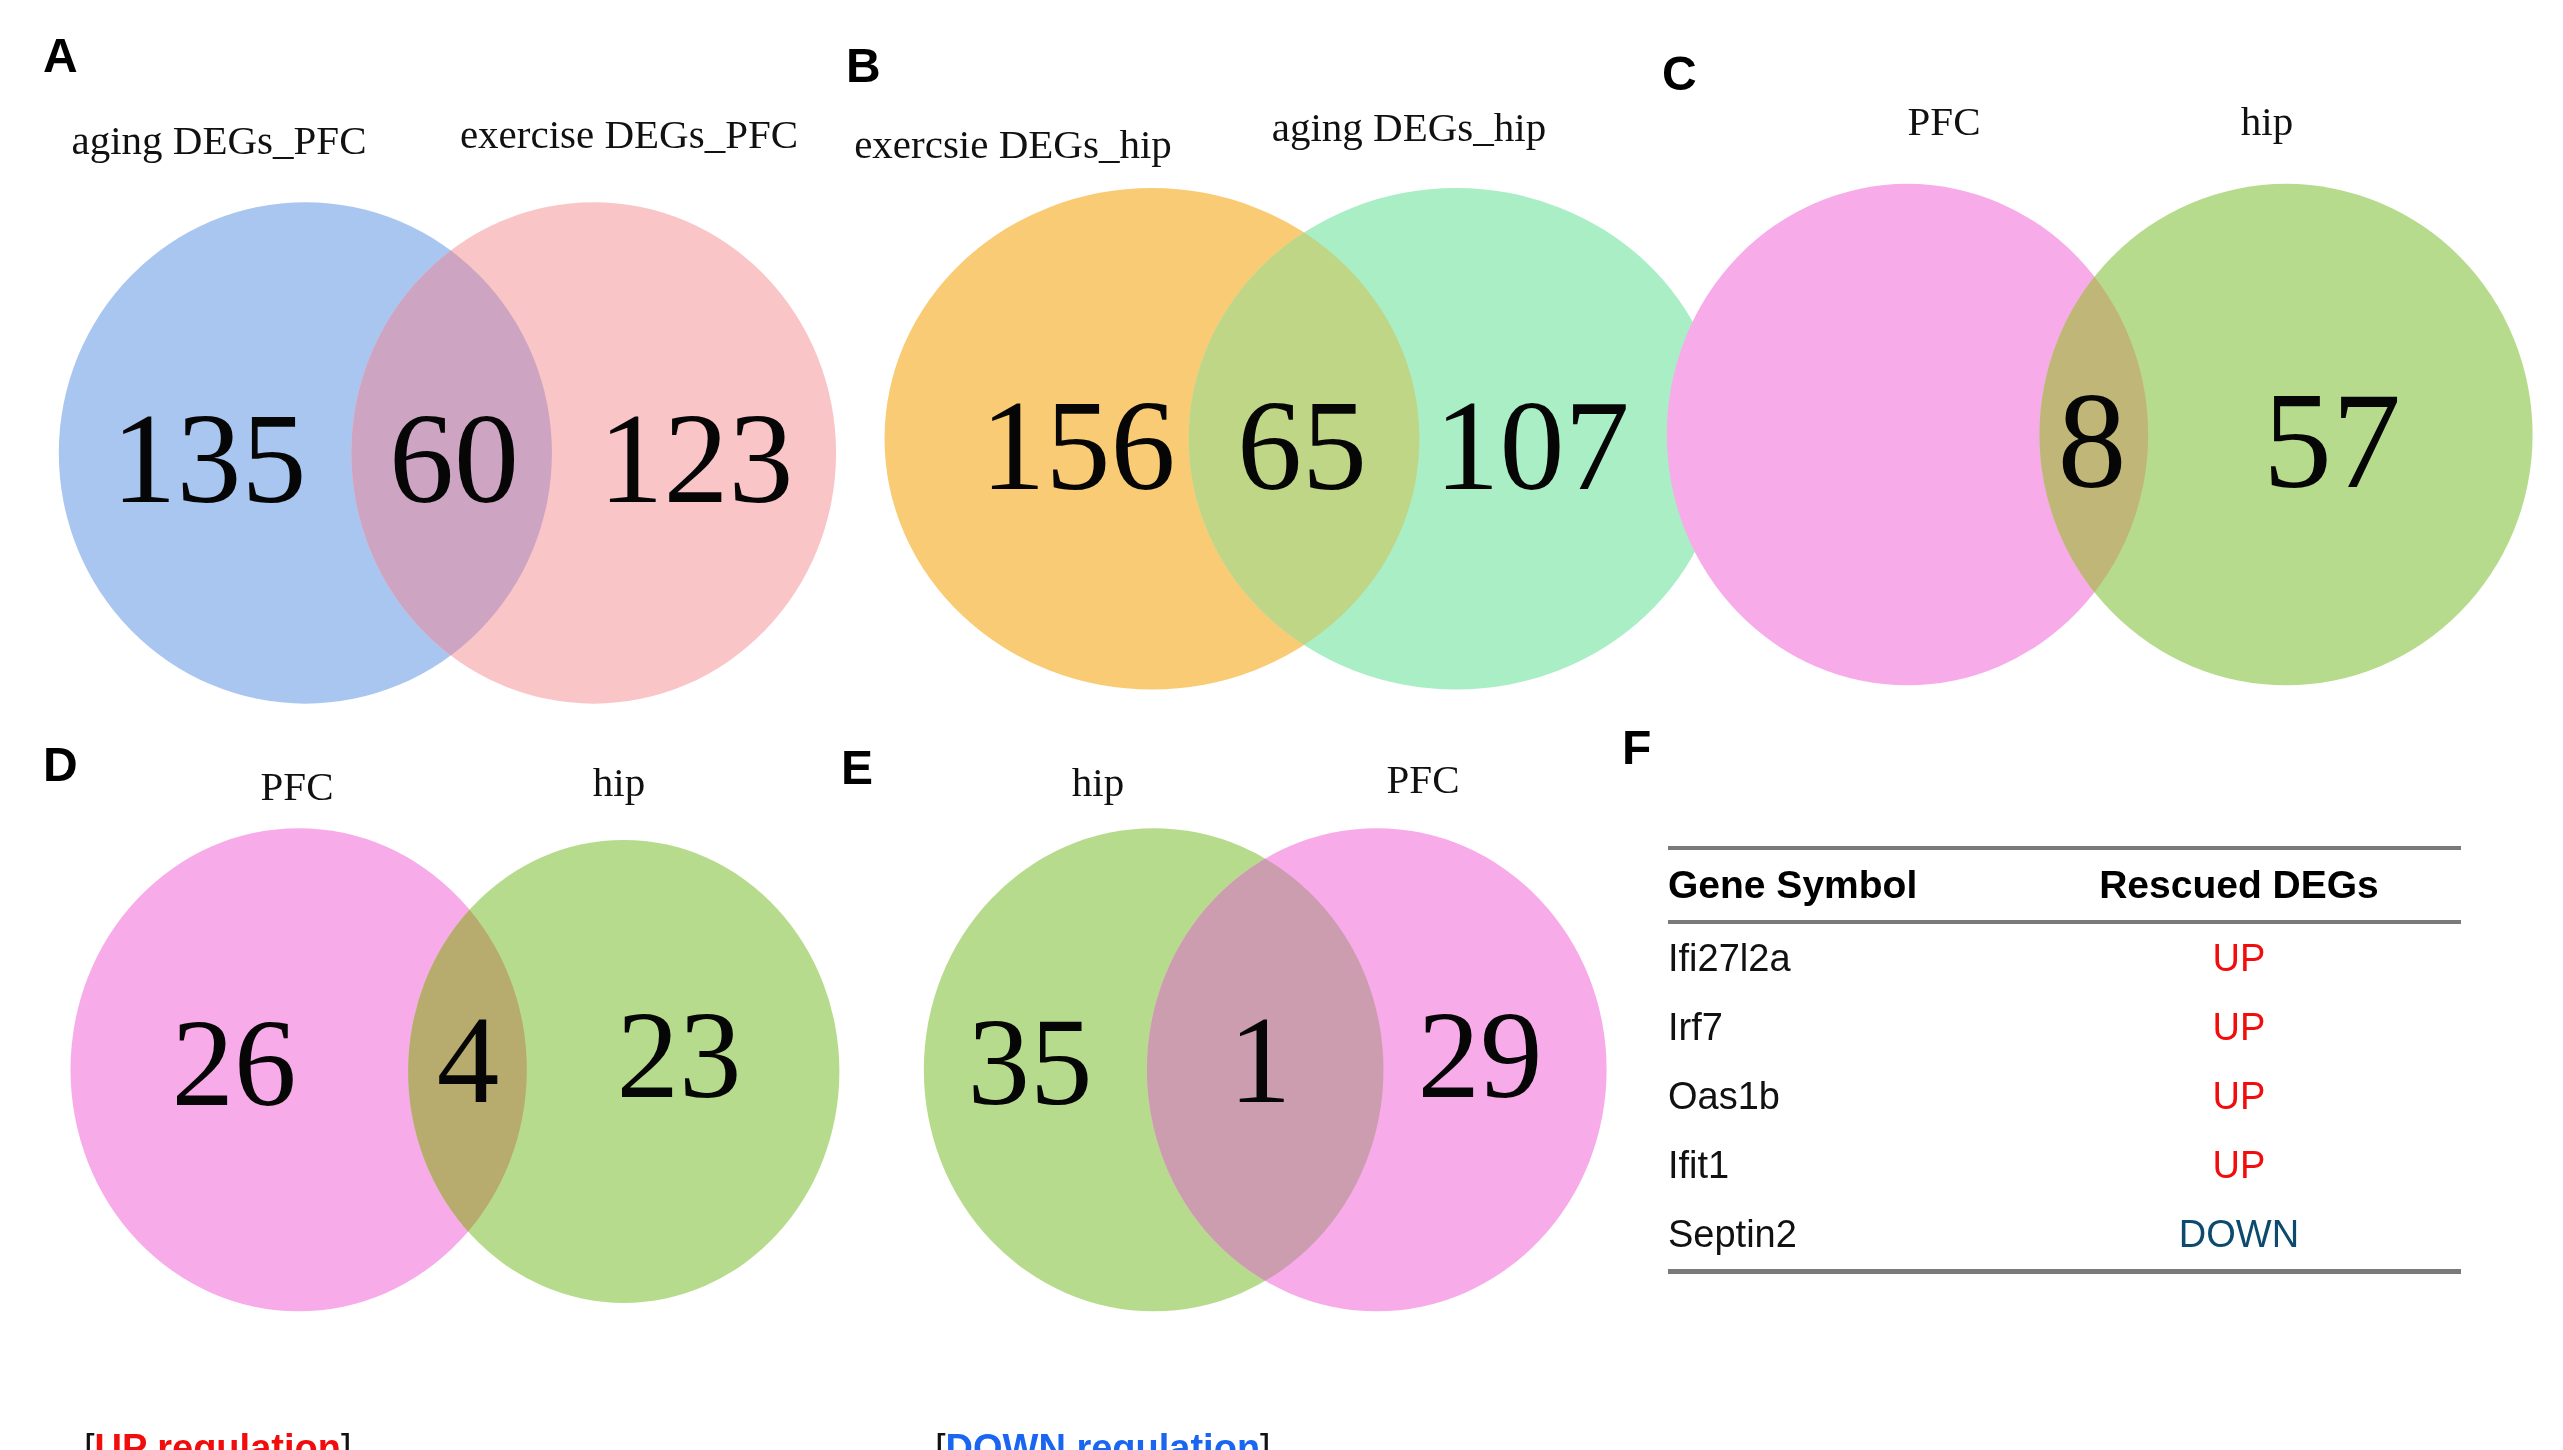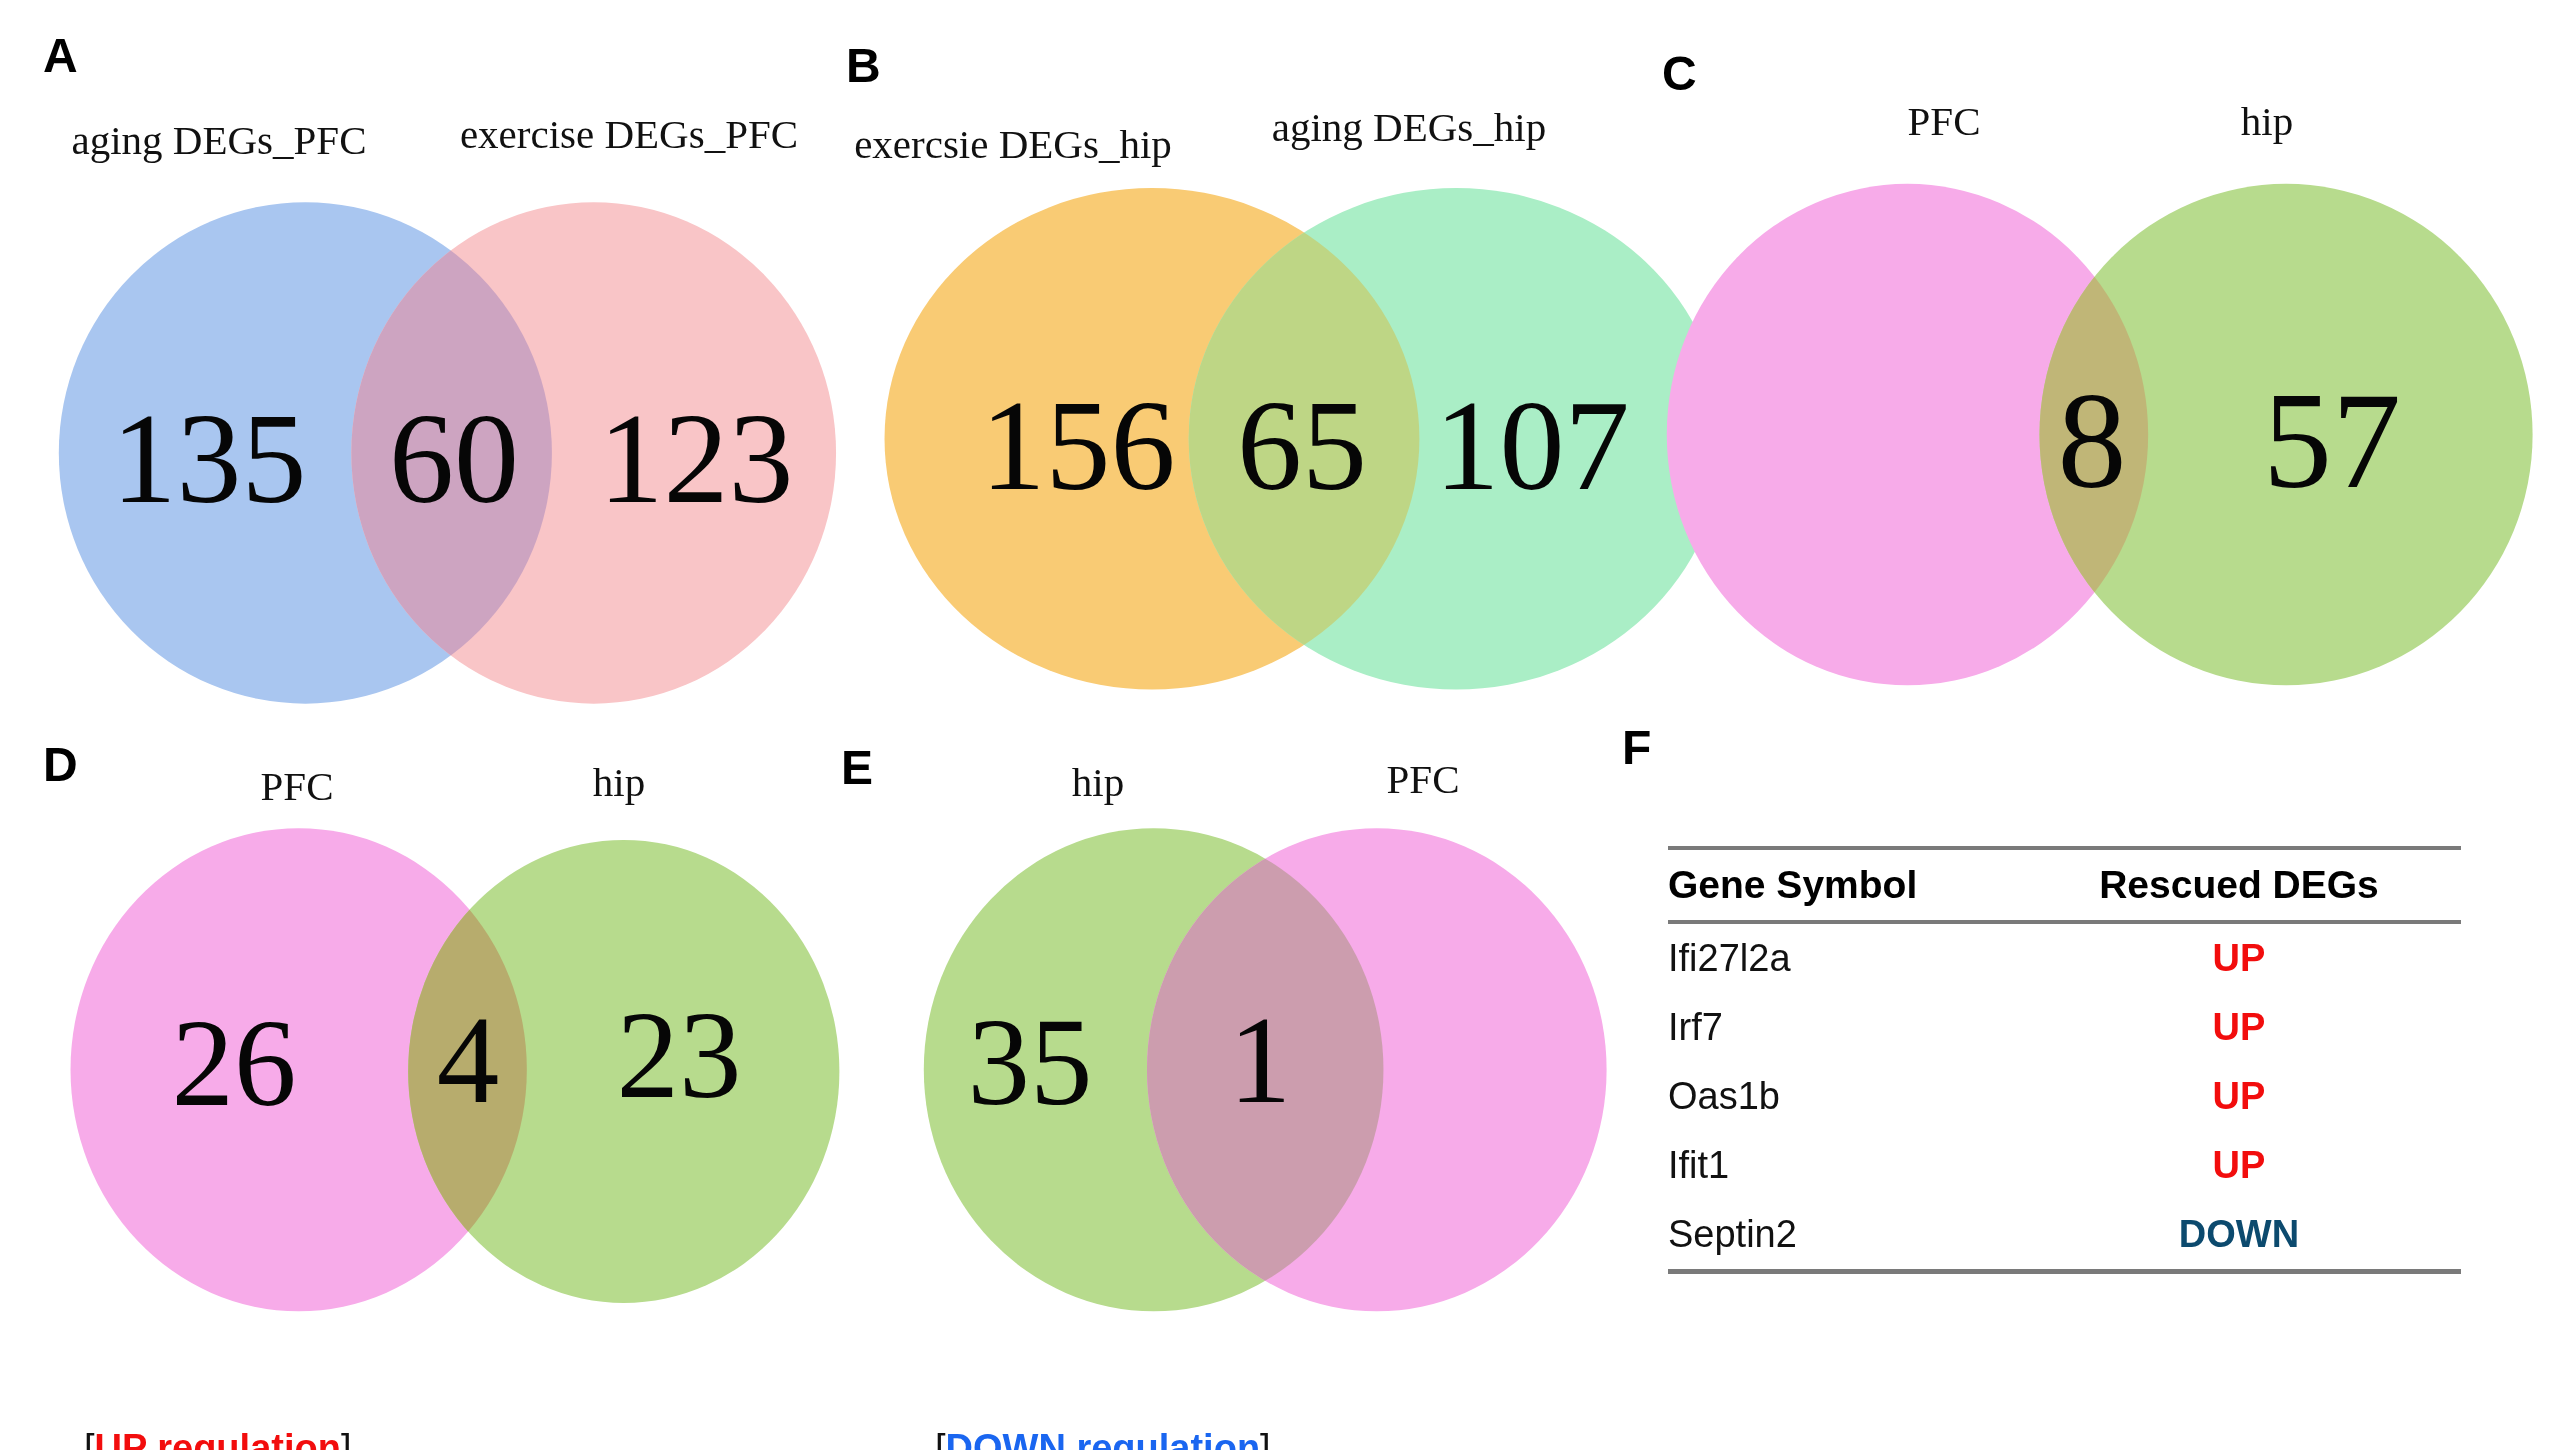--- a/index.html
+++ b/index.html
@@ -19,21 +19,21 @@
   .cap-red{color:#f20d0d;font-weight:700;}
   .cap-blue{color:#1a66f0;font-weight:700;}
   .f-table{position:absolute;font-family:"Liberation Sans",sans-serif;}
   .t-rule{height:4.2px;background:#7a7a7a;}
   .t-head{display:flex;height:70px;align-items:center;}
   .t-row{display:flex;height:69px;align-items:center;}
   .t-c1{width:44%;text-align:left;}
   .t-c2{width:56%;text-align:center;}
   .th{font-weight:700;font-size:39px;color:#000;}
   .t-gene{font-size:38px;color:#111;}
-  .t-dir{font-size:38px;font-weight:700;}
+  .t-dir{font-size:38px;font-weight:400;}
   .t-dir[data-dir="UP"]{color:#f20d0d;}
   .t-dir[data-dir="DOWN"]{color:#0c4a6e;}
 </style>
 </head>
 <body>
 
 <div class="canvas">
 
   <svg class="venn-svg" width="2563" height="1450" viewBox="0 0 3066 1735">
     <defs>
@@ -113,20 +113,21 @@
 
   <div class="venn-num n165" style="left:2092px;top:441px">8</div>
   <div class="venn-num n165" style="left:2332px;top:441px">57</div>
 
   <div class="venn-num n150" style="left:234px;top:1063px">26</div>
   <div class="venn-num n150" style="left:468px;top:1060px">4</div>
   <div class="venn-num n150" style="left:679px;top:1055px">23</div>
 
   <div class="venn-num n150" style="left:1030px;top:1062px">35</div>
   <div class="venn-num n150" style="left:1260px;top:1060px">1</div>
+  <div class="venn-num n150" style="left:1480px;top:1055px">29</div>
 
   <div class="caption" style="left:84px;top:1318px">
     <div><span class="bracket">[</span><span class="cap-red">UP regulation</span><span class="bracket">]</span></div>
     
   </div>
 
   <div class="caption" style="left:935px;top:1318px">
     <div><span class="bracket">[</span><span class="cap-blue">DOWN regulation</span><span class="bracket">]</span></div>
     
   </div>

